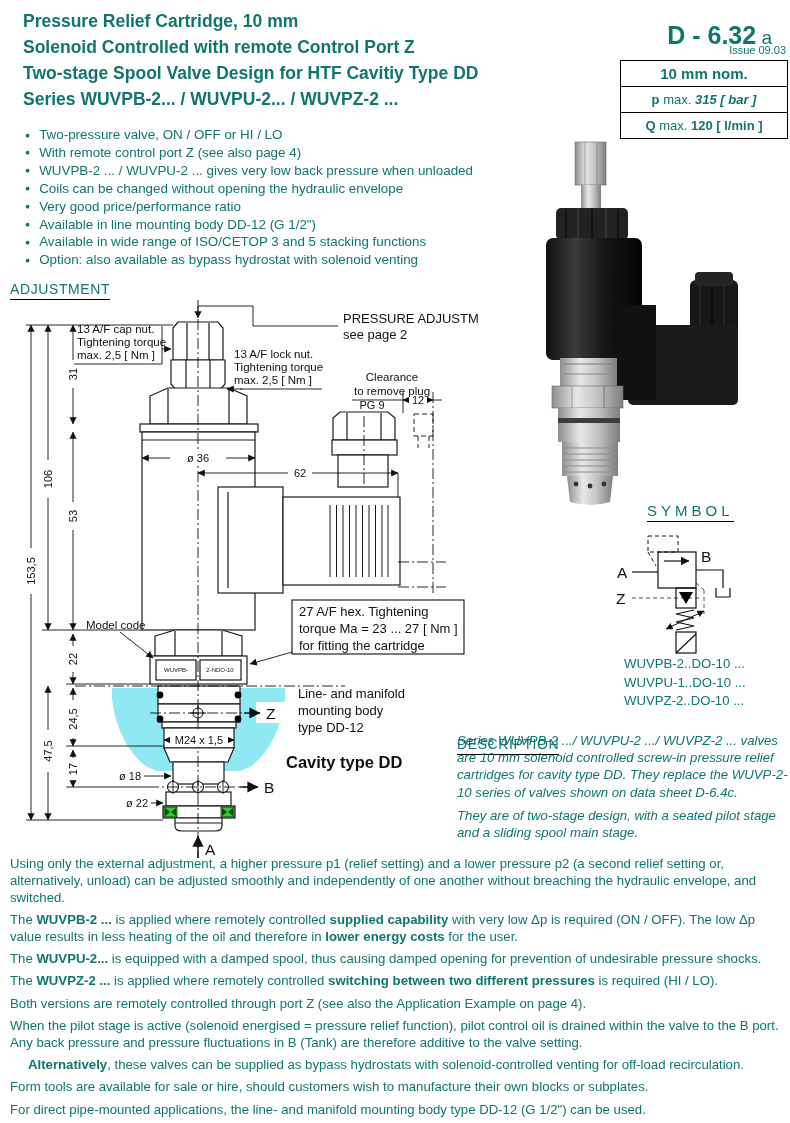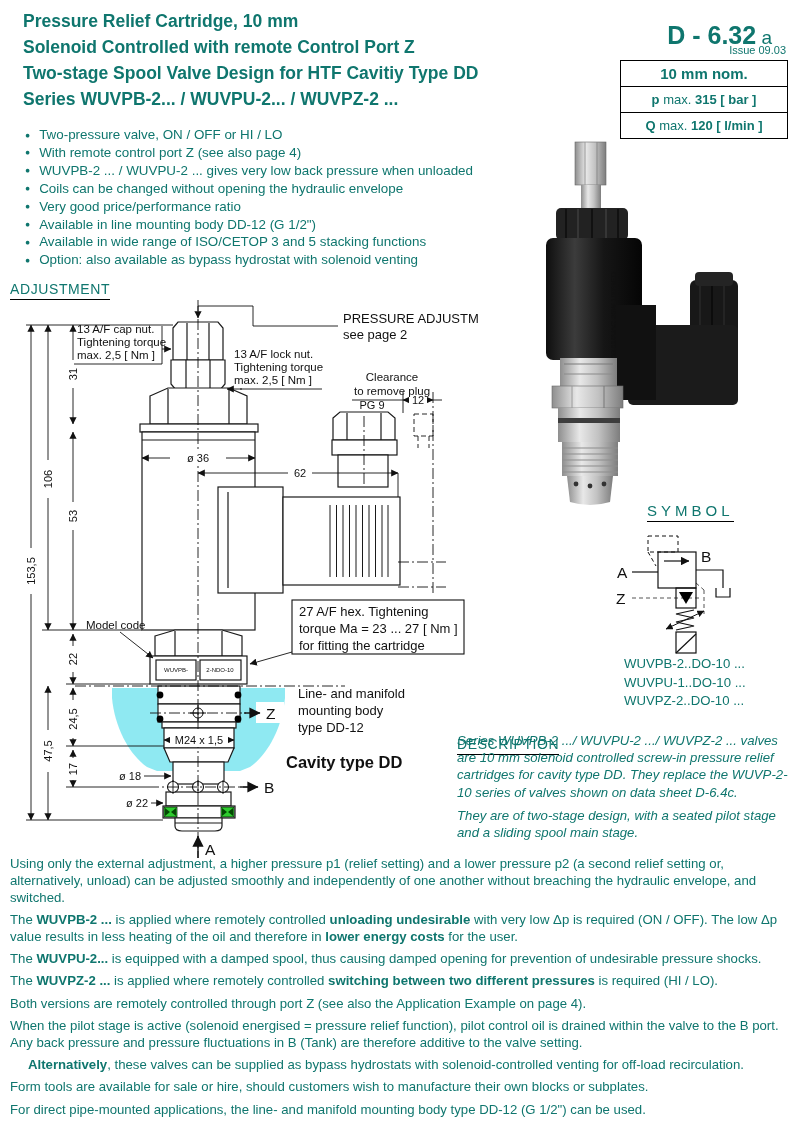--- a/index.html
+++ b/index.html
@@ -48,21 +48,21 @@
     <div>Solenoid Controlled with remote Control Port Z</div>
     <div>Two-stage Spool Valve Design for HTF Cavitiy Type DD</div>
     <div>Series WUVPB-2... / WUVPU-2... / WUVPZ-2 ...</div>
   </div>
 
   <div class="abs" id="doc-code"><span>D - 6.32</span><span class="suffix"> a</span></div>
   <div class="abs" id="issue">Issue 09.03</div>
 
   <div class="abs" id="spec-box">
     <div class="row">10 mm nom.</div>
-    <div class="row"><span style="font-weight: bold;">p</span><span> max. </span><span style="font-weight: bold;">315 [ bar ]</span></div>
+    <div class="row"><span style="font-weight: bold;">p</span><span> max. </span><span style="font-weight: bold; font-style: italic;">315 [ bar ]</span></div>
     <div class="row"><span style="font-weight: bold;">Q</span><span> max. </span><span style="font-weight: bold;">120 [ l/min ]</span></div>
   </div>
 
   <div class="abs" id="features">
     <div class="feat">Two-pressure valve, ON / OFF  or  HI / LO</div>
     <div class="feat">With remote control port Z (see also page 4)</div>
     <div class="feat">WUVPB-2 ... / WUVPU-2 ... gives very low back pressure when unloaded</div>
     <div class="feat">Coils can be changed without opening the hydraulic envelope</div>
     <div class="feat">Very good price/performance ratio</div>
     <div class="feat">Available in line mounting body DD-12 (G 1/2")</div>
@@ -421,21 +421,21 @@
   </div>
 
   <div class="abs sec-head" id="desc-head">DESCRIPTION</div>
   <div class="abs" id="desc-text">
     <p>Series WUVPB-2 .../ WUVPU-2 .../ WUVPZ-2 ... valves are 10 mm solenoid controlled screw-in pressure relief cartridges for cavity type DD. They replace the WUVP-2-10 series of valves shown on data sheet D-6.4c.</p>
     <p>They are of two-stage design, with a seated pilot stage and a sliding spool main stage.</p>
   </div>
 
   <div class="abs" id="body-text">
     <p><span>Using only the external adjustment, a higher pressure p1 (relief setting) and a lower pressure p2 (a second relief setting or, alternatively, unload) can be adjusted smoothly and independently of one another without breaching the hydraulic envelope, and switched.</span></p>
-    <p><span>The </span><span style="font-weight: bold;">WUVPB-2 ...</span><span> is applied where remotely controlled </span><span style="font-weight: bold;">unloading undesirable</span><span> with very low Δp is required (ON / OFF).  The low Δp value results in less heating of the oil and therefore in </span><span style="font-weight: bold;">lower energy costs</span><span> for the user.</span></p>
+    <p><span>The </span><span style="font-weight: bold;">WUVPB-2 ...</span><span> is applied where remotely controlled </span><span style="font-weight: bold;">supplied capability</span><span> with very low Δp is required (ON / OFF).  The low Δp value results in less heating of the oil and therefore in </span><span style="font-weight: bold;">lower energy costs</span><span> for the user.</span></p>
     <p><span>The </span><span style="font-weight: bold;">WUVPU-2...</span><span> is equipped with a damped spool, thus causing damped opening for prevention of undesirable pressure shocks.</span></p>
     <p><span>The </span><span style="font-weight: bold;">WUVPZ-2 ...</span><span> is applied where remotely controlled </span><span style="font-weight: bold;">switching between two different pressures</span><span> is required (HI / LO).</span></p>
     <p><span>Both versions are remotely controlled through port Z (see also the Application Example on page 4).</span></p>
     <p><span>When the pilot stage is active (solenoid energised = pressure relief function), pilot control oil is drained within the valve to the B port.  Any back pressure and pressure fluctuations in B (Tank) are therefore additive to the valve setting.</span></p>
     <p><span style="font-weight: bold; margin-left: 18px;">Alternatively</span><span>, these valves can be supplied as bypass hydrostats with solenoid-controlled venting for off-load recirculation.</span></p>
     <p><span>Form tools are available for sale or hire, should customers wish to manufacture their own blocks or subplates.</span></p>
     <p><span>For direct pipe-mounted applications, the line- and manifold mounting body type DD-12 (G 1/2") can be used.</span></p>
   </div>
 
 </div>

